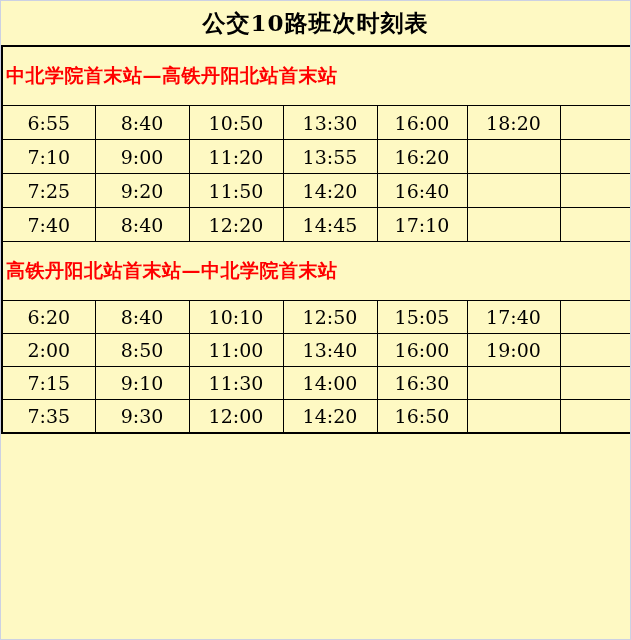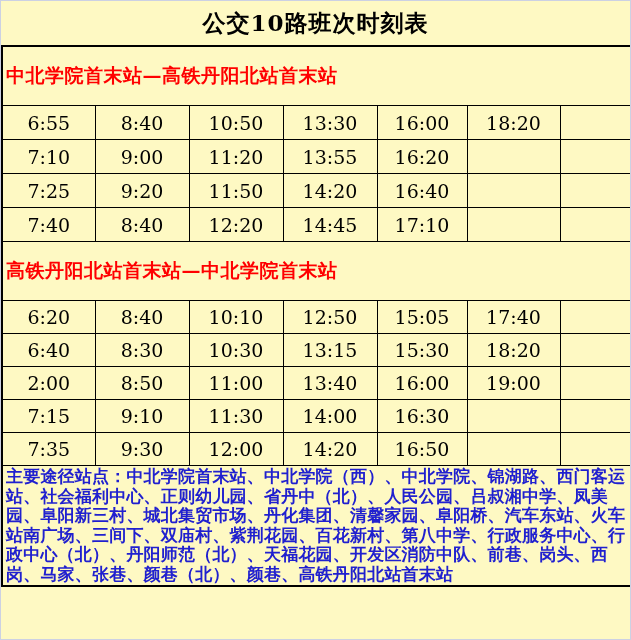--- a/index.html
+++ b/index.html
@@ -95,29 +95,20 @@
     <tr class="t2">
       <td>6:20</td>
           <td>8:40</td>
           <td>10:10</td>
           <td>12:50</td>
           <td>15:05</td>
           <td>17:40</td>
           <td></td>
     </tr>
     <tr class="t2">
-      <td>6:40</td>
-          <td>8:30</td>
-          <td>10:30</td>
-          <td>13:15</td>
-          <td>15:30</td>
-          <td>18:20</td>
-          <td></td>
-    </tr>
-    <tr class="t2">
       <td>2:00</td>
           <td>8:50</td>
           <td>11:00</td>
           <td>13:40</td>
           <td>16:00</td>
           <td>19:00</td>
           <td></td>
     </tr>
     <tr class="t2">
       <td>7:15</td>
@@ -130,18 +121,15 @@
     </tr>
     <tr class="t2">
       <td>7:35</td>
           <td>9:30</td>
           <td>12:00</td>
           <td>14:20</td>
           <td>16:50</td>
           <td></td>
           <td></td>
     </tr>
-    <tr>
-          <td colspan="7" class="notes">主要途径站点：中北学院首末站、中北学院（西）、中北学院、锦湖路、西门客运站、社会福利中心、正则幼儿园、省丹中（北）、人民公园、吕叔湘中学、凤美园、阜阳新三村、城北集贸市场、丹化集团、清馨家园、阜阳桥、汽车东站、火车站南广场、三间下、双庙村、紫荆花园、百花新村、第八中学、行政服务中心、行政中心（北）、丹阳师范（北）、天福花园、开发区消防中队、前巷、岗头、西岗、马家、张巷、颜巷（北）、颜巷、高铁丹阳北站首末站</td>
-        </tr>
   </tbody>
     </table>
 </div>
 
 </body></html>

